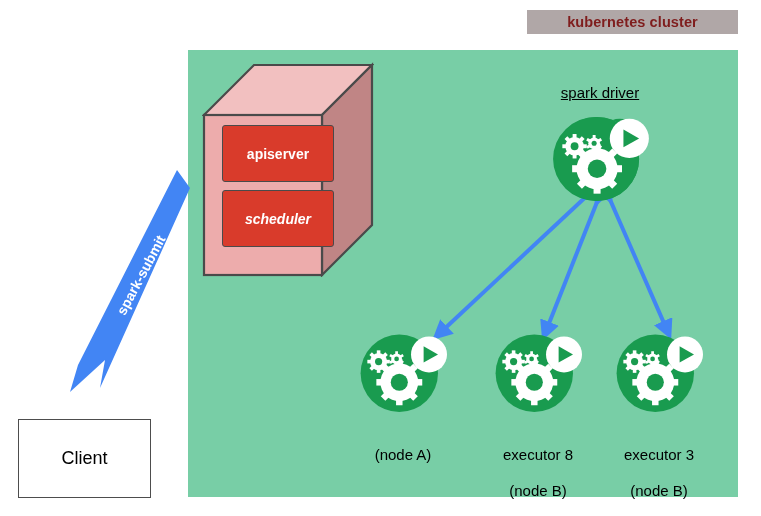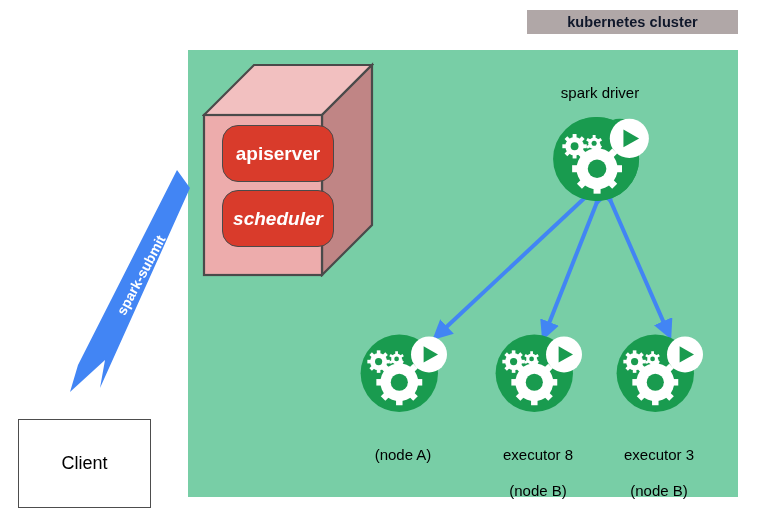--- a/index.html
+++ b/index.html
@@ -28,35 +28,35 @@
     height: 447px;
     background: #78CEA6;
   }
   #cluster-label {
     position: absolute;
     left: 527px;
     top: 10px;
     width: 211px;
     height: 24px;
     background: #B0A7A7;
-    color: #0f172a;
+    color: #7f1d1d;
     font-size: 14.5px;
     font-weight: bold;
     display: flex;
     align-items: center;
     justify-content: center;
     letter-spacing: 0.1px;
   }
   
   #client-box {
     position: absolute;
     left: 18px;
     top: 419px;
     width: 133px;
-    height: 89px;
+    height: 79px;
     background: #ffffff;
     border: 1px solid #4d4d4d;
     box-sizing: border-box;
     display: flex;
     align-items: center;
     justify-content: center;
   }
   #client-box .label {
     font-size: 18px;
     color: #000000;
@@ -89,45 +89,45 @@
     position: absolute;
     left: 202px;
     top: 62px;
     width: 172px;
     height: 215px;
   }
   .cube-chip {
     position: absolute;
     background: #D93B2B;
     border: 1.6px solid #4a4a4a;
-    border-radius: 16px;
+    border-radius: 3px;
     box-sizing: border-box;
     color: #ffffff;
-    font-size: 19px;
+    font-size: 14px;
     font-weight: bold;
     display: flex;
     align-items: center;
     justify-content: center;
   }
   #chip-apiserver { left: 222px; top: 125px; width: 112px; height: 57px; }
   #chip-scheduler { left: 222px; top: 190px; width: 112px; height: 57px; font-style: italic; }
   
   .node {
     position: absolute;
   }
   .node-caption {
     position: absolute;
     text-align: center;
     color: #000000;
     font-size: 15px;
     line-height: 18px;
     white-space: pre-line;
   }
   #driver-node { left: 551px; top: 113px; width: 98px; height: 88px; }
-  #driver-caption { left: 528px; top: 66px; width: 144px; }
+  #driver-caption { left: 528px; top: 66px; width: 144px; text-decoration: underline; }
   #exec1-node { left: 357px; top: 331px; width: 90px; height: 81px; }
   #exec1-caption { left: 337px; top: 428px; width: 132px; }
   #exec2-node { left: 492px; top: 331px; width: 90px; height: 81px; }
   #exec2-caption { left: 472px; top: 428px; width: 132px; }
   #exec3-node { left: 613px; top: 331px; width: 90px; height: 81px; }
   #exec3-caption { left: 593px; top: 428px; width: 132px; }
   
   #connectors {
     position: absolute;
     left: 0; top: 0;

